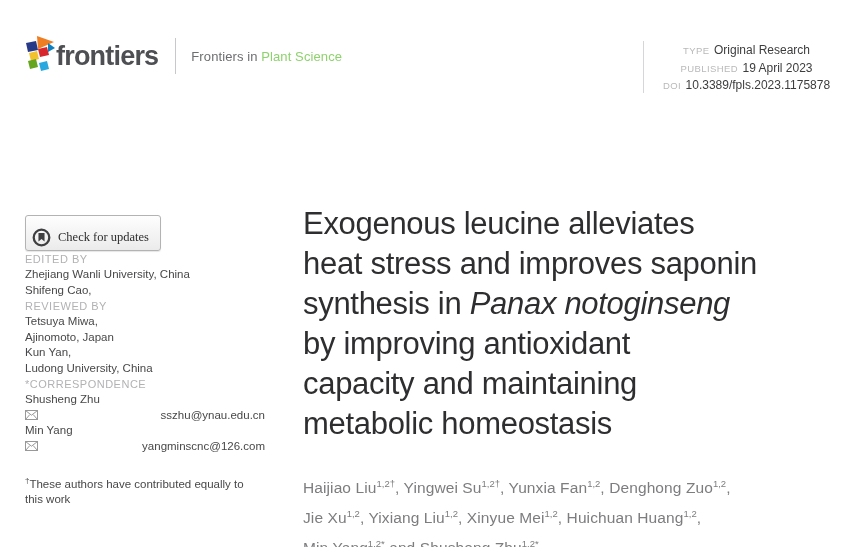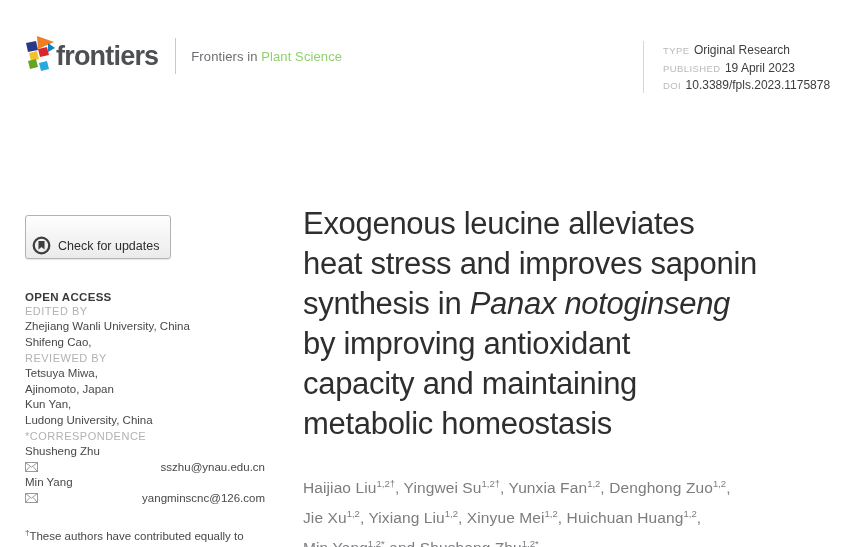--- a/index.html
+++ b/index.html
@@ -8,33 +8,33 @@
     background:#ffffff;font-family:"Liberation Sans",sans-serif;
     -webkit-font-smoothing:antialiased;
   }
   
   .header-left{position:absolute;top:36px;left:24px;display:flex;align-items:center;}
   .logo-icon{width:32px;height:40px;flex:0 0 auto;}
   .logo-text{font-size:27px;font-weight:bold;color:#4e4f53;letter-spacing:-0.8px;}
   .header-divider{width:1px;height:36px;background:#c8c8cb;margin:0 15px 0 17px;}
   .journal{font-size:13px;color:#6d6e71;letter-spacing:0.1px;}
   .journal .green{color:#8ed26e;}
-  .header-meta{position:absolute;top:41px;left:643px;display:flex;align-items:flex-start;}
+  .header-meta{position:absolute;top:41px;left:643px;display:flex;align-items:flex-start;text-align:center;}
   .meta-divider{width:1px;height:52px;background:#d6d6d9;margin-right:19px;}
   .meta-row{line-height:15.5px;white-space:nowrap;}
   .meta-label{font-size:9.5px;color:#b9b9bc;letter-spacing:0.4px;}
   .meta-value{font-size:12px;color:#3d3d3f;}
   
   .sidebar{position:absolute;left:25px;top:215px;width:240px;}
   .check-btn{
     display:inline-flex;align-items:center;gap:7px;cursor:pointer;
     border:1px solid #b3b3b3;border-radius:3px;
     background:linear-gradient(#fefefe,#ebebeb);
     box-shadow:0 1px 1px rgba(0,0,0,0.10);
-    padding:20px 11px 3px 6px;font-size:12.5px;color:#2d2d2d;
+    padding:12px 11px 3px 6px;font-size:12.5px;color:#2d2d2d;font-family:Liberation Serif, serif;
   }
   .check-btn svg{display:block;}
   .open-access{margin-top:32px;font-size:11.5px;font-weight:bold;color:#39393b;letter-spacing:0.3px;}
   .side-label{margin-top:2px;margin-bottom:2px;font-size:11px;color:#b2b2b5;letter-spacing:0.5px;}
   .side-line{font-size:11.5px;color:#48484a;line-height:15.5px;}
   .email-row{display:flex;align-items:center;gap:4px;line-height:15.5px;justify-content:space-between;}
   .email-row svg{flex:0 0 auto;}
   .email-text{font-size:11.5px;color:#48484a;cursor:pointer;}
   .footnote{margin-top:19px;font-size:11.5px;color:#48484a;line-height:15px;width:228px;}
   .footnote sup{font-size:8px;}
@@ -75,21 +75,20 @@
 <div class="sidebar">
 
   <div class="check-btn">
     <svg width="19" height="19" viewBox="0 0 20 20">
       <circle cx="10" cy="10" r="8.2" fill="none" stroke="#3f3f41" stroke-width="2.4"></circle>
       <path d="M6.8,5.3 h6.4 v8.8 l-3.2,-2.5 l-3.2,2.5 z" fill="#3f3f41"></path>
     </svg>
     <span>Check for updates</span>
   </div>
 
-  <div class="open-access">OPEN ACCESS</div>
 
   <div class="side-label">EDITED BY</div>
   <div class="side-line">Zhejiang Wanli University, China</div>
   <div class="side-line">Shifeng Cao,</div>
 
   <div class="side-label">REVIEWED BY</div>
   <div class="side-line">Tetsuya Miwa,</div>
   <div class="side-line">Ajinomoto, Japan</div>
   <div class="side-line">Kun Yan,</div>
   <div class="side-line">Ludong University, China</div>

